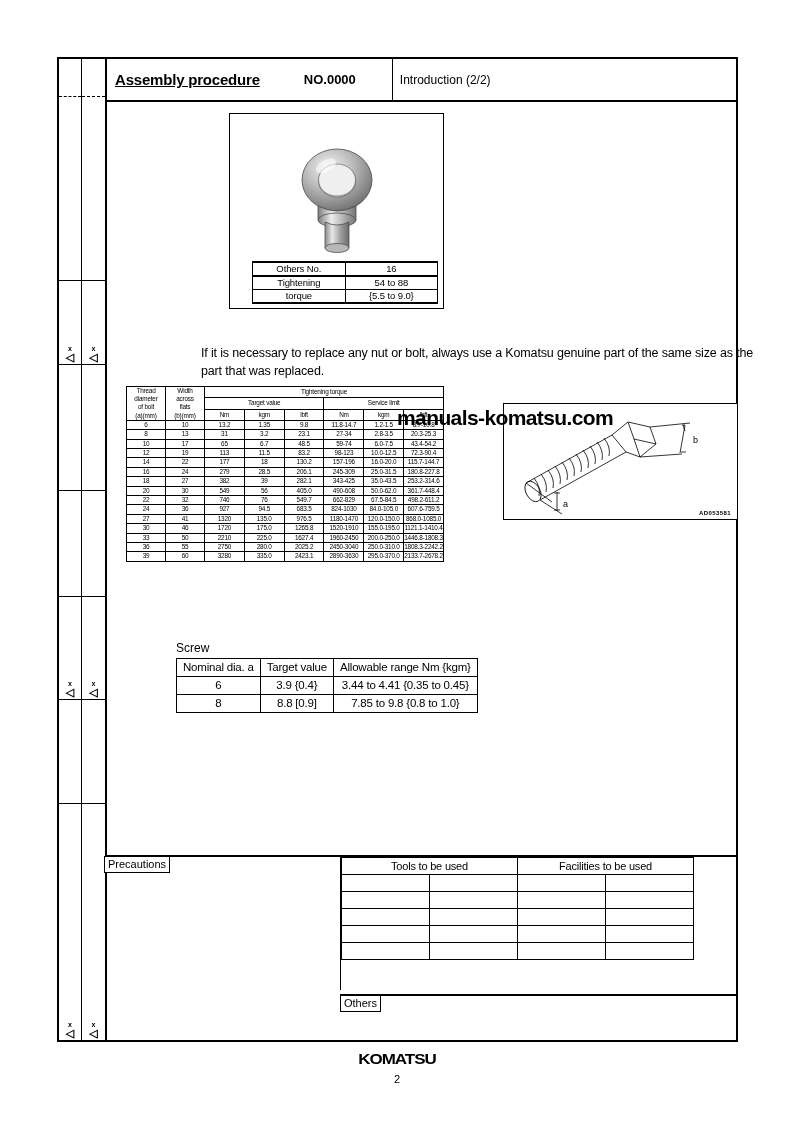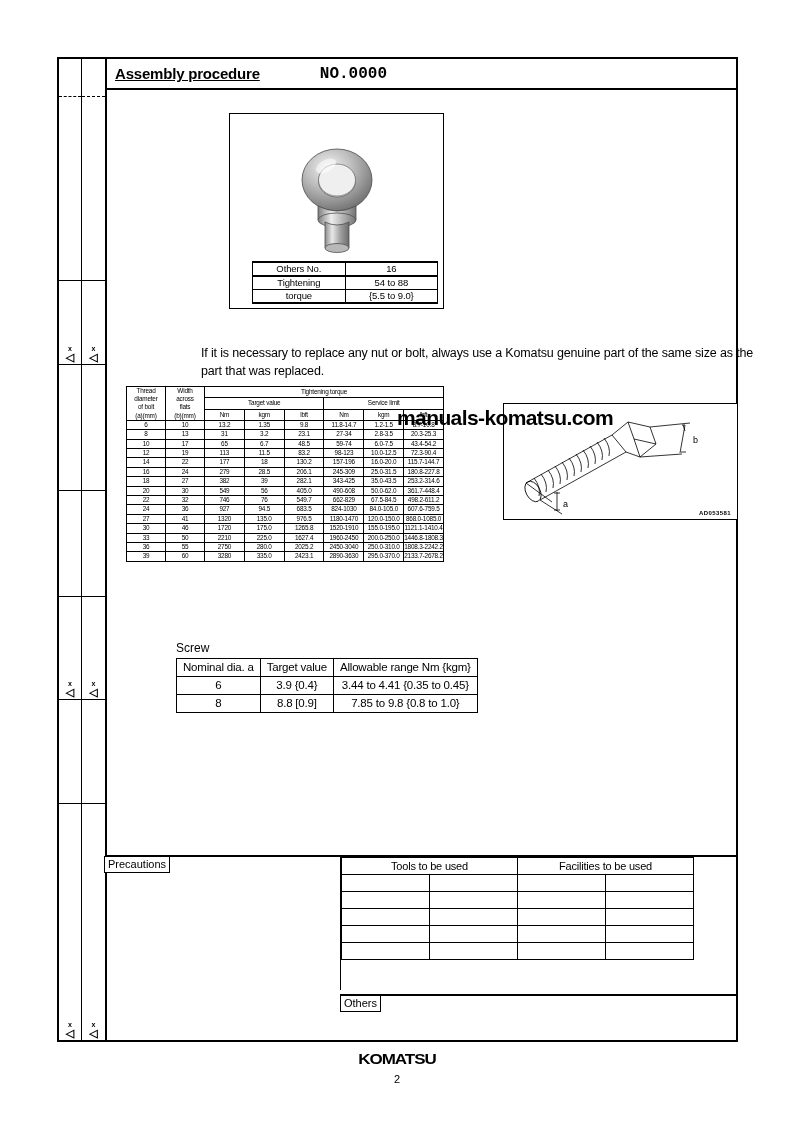--- a/index.html
+++ b/index.html
@@ -68,42 +68,41 @@
     border: 2px solid #000;
     box-sizing: border-box;
   }
 
   
   #header-bar {
     position: absolute;
     left: 105px;
     top: 57px;
     width: 633px;
-    height: 33px;
+    height: 45px;
     border: 2px solid #000;
     border-bottom: 2.5px solid #000;
     box-sizing: border-box;
     display: flex;
     align-items: center;
     background: #fff;
   }
   #hdr-title {
     padding-left: 8px;
     font-size: 15px;
     font-weight: bold;
     text-decoration: underline;
     letter-spacing: -0.2px;
     white-space: nowrap;
   }
   #hdr-no {
-    margin-left: 60px;
-    font-size: 16px;
+    margin-left: 44px;
+    font-size: 13px;
     font-weight: bold;
     white-space: nowrap;
-    font-family: Liberation Mono, monospace;
   }
   #hdr-sub-cell {
     margin-left: 36px;
     height: 100%;
     flex: 1;
     border-left: 1.5px solid #000;
     display: flex;
     align-items: center;
     padding-left: 7px;
     box-sizing: border-box;
@@ -391,20 +390,23 @@
       </div>
     </div>
   </div>
 </div>
 
 <div id="page-frame"></div>
 
 <div id="header-bar">
   <div id="hdr-title">Assembly procedure</div>
   <div id="hdr-no">NO.0000</div>
+  <div id="hdr-sub-cell">
+    <span id="hdr-sub">Introduction (2/2)</span>
+  </div>
 </div>
 
 <div id="eyebolt-box">
   <div id="eyebolt-art">
     <svg width="215" height="115" viewBox="0 0 215 115">
       <defs>
         <radialGradient id="gmetal" cx="38%" cy="30%" r="75%">
           <stop offset="0%" stop-color="#f2f2f2"></stop>
           <stop offset="45%" stop-color="#bdbdbd"></stop>
           <stop offset="100%" stop-color="#6e6e6e"></stop>

